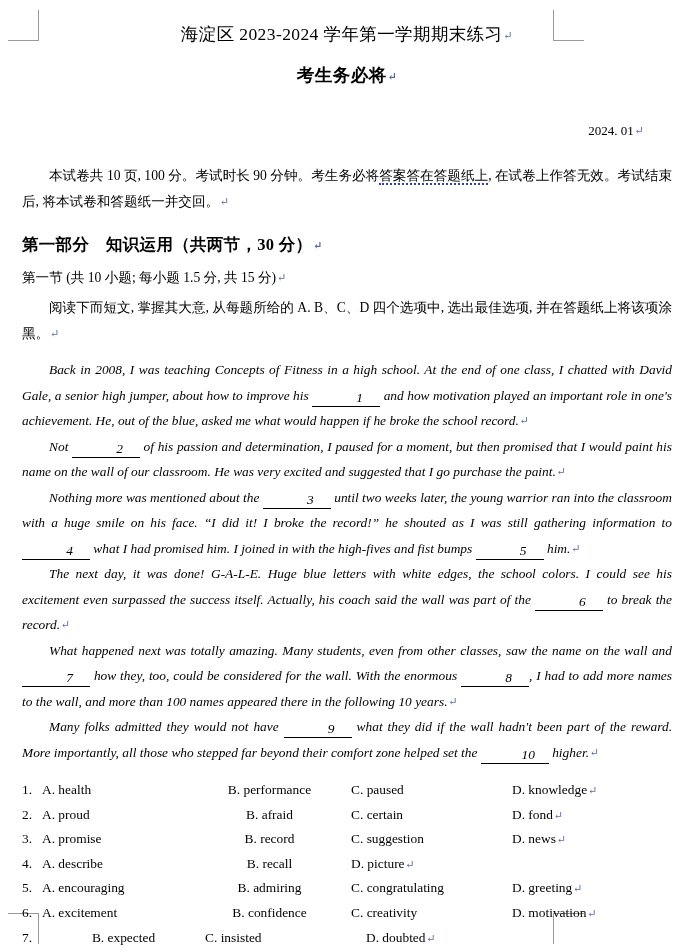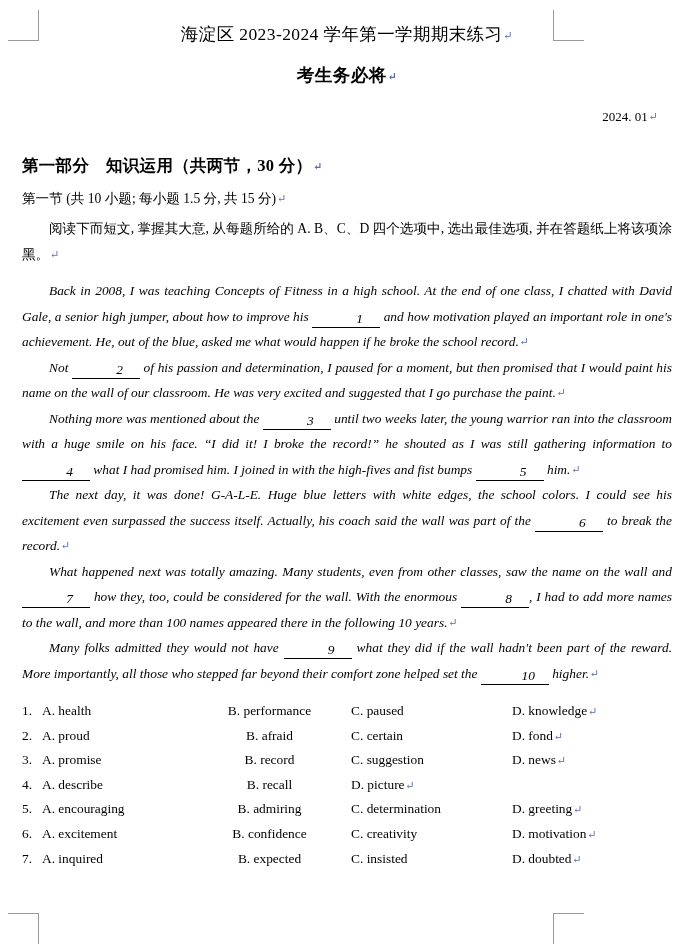--- a/index.html
+++ b/index.html
@@ -60,21 +60,21 @@
     text-align: center;
     font-size: 17.5px;
     font-weight: bold;
     margin: 0;
     padding-top: 17px;
     letter-spacing: 0.5px;
   }
   .doc-date {
     text-align: right;
     font-size: 13px;
-    margin: 0;
+    margin: 14px;
     padding-top: 22px;
     padding-right: 14px;
   }
 
   .para {
     font-size: 13.4px;
     line-height: 25.5px;
     margin: 0;
     text-align: justify;
     text-justify: inter-word;
@@ -159,20 +159,21 @@
   <div class="content">
 
     <div class="doc-title"><span>海淀区 2023-2024 学年第一学期期末练习</span><span class="pilcrow">↵</span></div>
 
     <div class="doc-subtitle"><span>考生务必将</span><span class="pilcrow">↵</span></div>
 
     <div class="doc-date"><span>2024. 01</span><span class="pilcrow">↵</span></div>
 
     <div class="block-gap-1"></div>
 
+    <p class="para cn indent"><span>本试卷共 10 页, 100 分。考试时长 90 分钟。考生务必将</span><span class="smart-underline">答案答在答题纸上</span><span>, 在试卷上作答无效。考试结束后, 将本试卷和答题纸一并交回。</span><span class="pilcrow">↵</span></p>
 
     <div class="section-title"><span>第一部分　知识运用（共两节，30 分）</span><span class="pilcrow">↵</span></div>
 
     <div class="subsection"><span>第一节 (共 10 小题; 每小题 1.5 分, 共 15 分)</span><span class="pilcrow">↵</span></div>
 
     <p class="para cn indent" style="padding-top:7px"><span>阅读下而短文, 掌握其大意, 从每题所给的 A. B、C、D 四个选项中, 选出最佳选项, 并在答题纸上将该项涂黑。</span><span class="pilcrow">↵</span></p>
 
     <div class="passage">
 
       <p class="para indent"><span>Back in 2008, I was teaching Concepts of Fitness in a high school. At the end of one class, I chatted with David Gale, a senior high jumper, about how to improve his </span><span class="blank">1</span><span> and how motivation played an important role in one's achievement. He, out of the blue, asked me what would happen if he broke the school record.</span><span class="pilcrow">↵</span></p>
@@ -223,37 +224,36 @@
         <span class="opt-a">A. describe</span>
         <span class="opt-b">B. recall</span>
         <span class="opt-d">D. picture</span>
         <span class="pilcrow">↵</span>
       </div>
 
       <div class="opt-row">
         <span class="opt-num">5.</span>
         <span class="opt-a">A. encouraging</span>
         <span class="opt-b">B. admiring</span>
-        <span class="opt-c">C. determination</span>
+        <span class="opt-c">C. congratulating</span>
         <span class="opt-d">D. greeting</span>
         <span class="pilcrow">↵</span>
       </div>
 
       <div class="opt-row">
         <span class="opt-num">6.</span>
         <span class="opt-a">A. excitement</span>
         <span class="opt-b">B. confidence</span>
         <span class="opt-c">C. creativity</span>
         <span class="opt-d">D. motivation</span>
         <span class="pilcrow">↵</span>
       </div>
 
       <div class="opt-row">
         <span class="opt-num">7.</span>
-        <span class="opt-a">A. inquired</span>
         <span class="opt-b">B. expected</span>
         <span class="opt-c">C. insisted</span>
         <span class="opt-d">D. doubted</span>
         <span class="pilcrow">↵</span>
       </div>
 
     </div>
 
   </div>
 </div>

